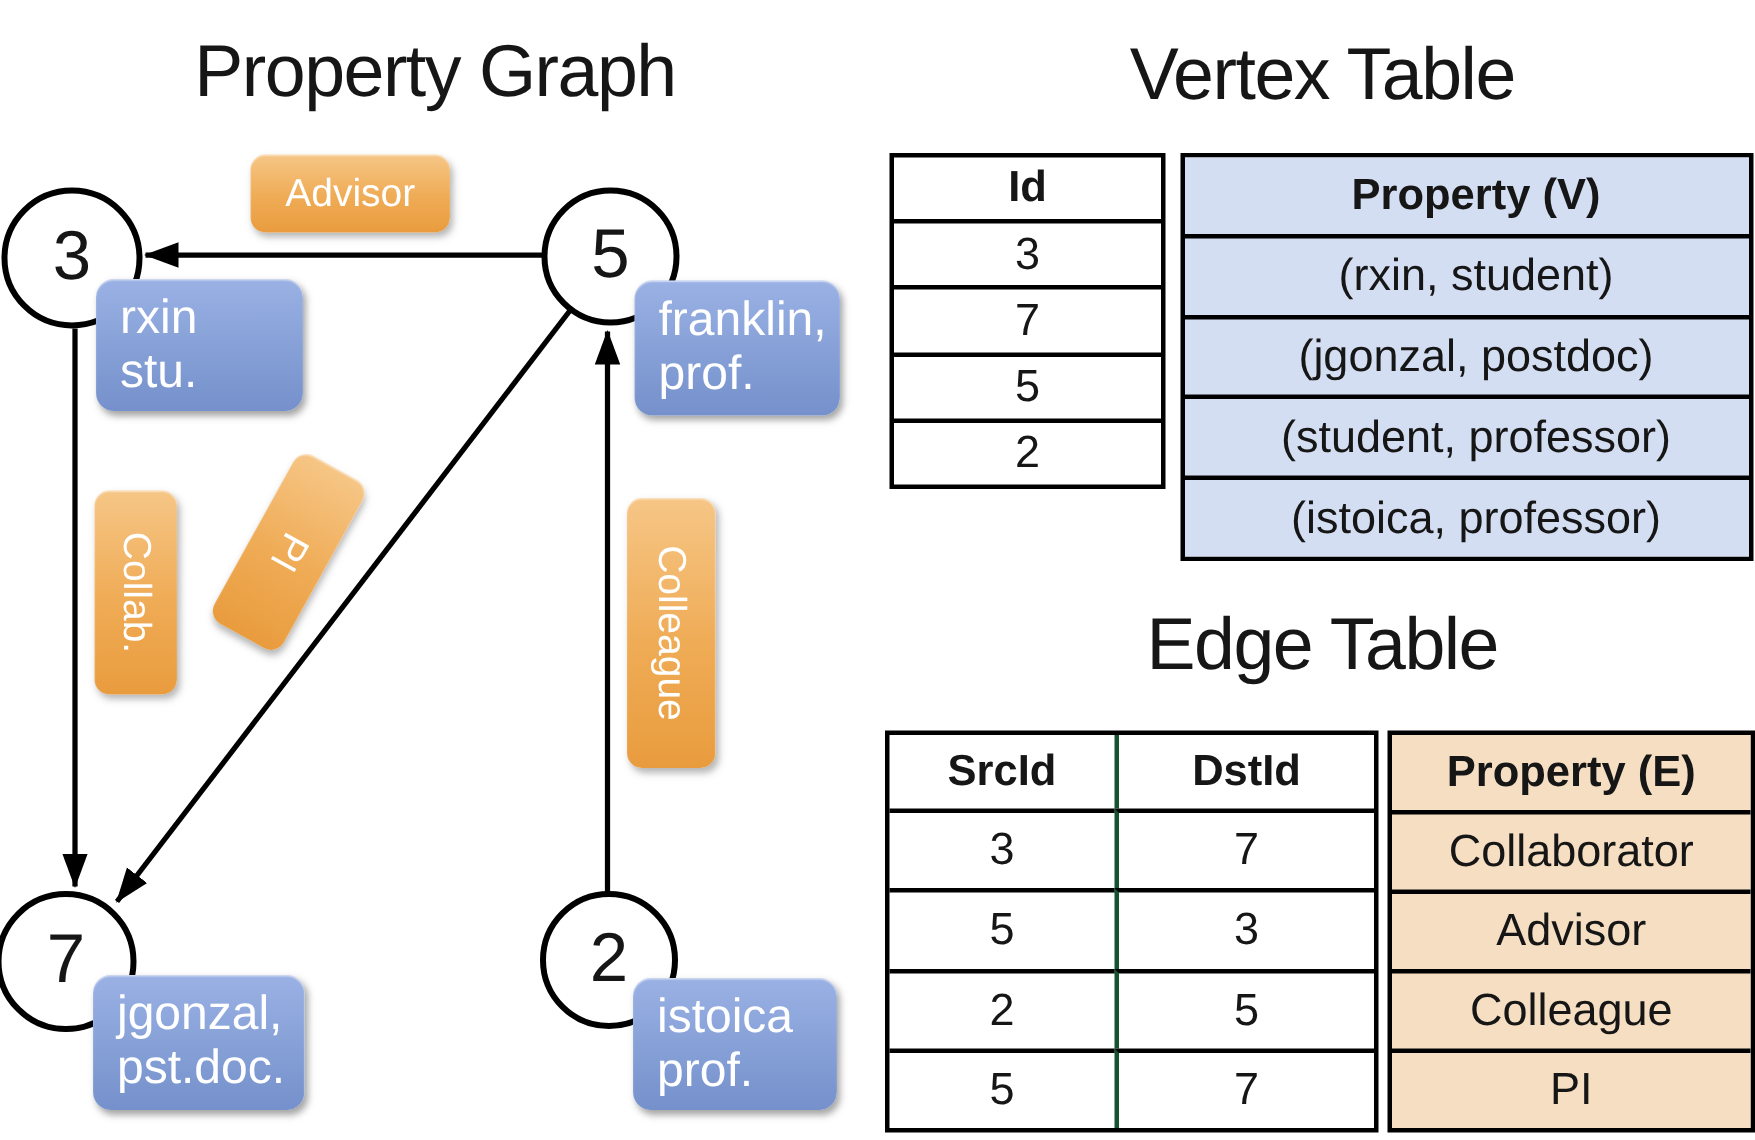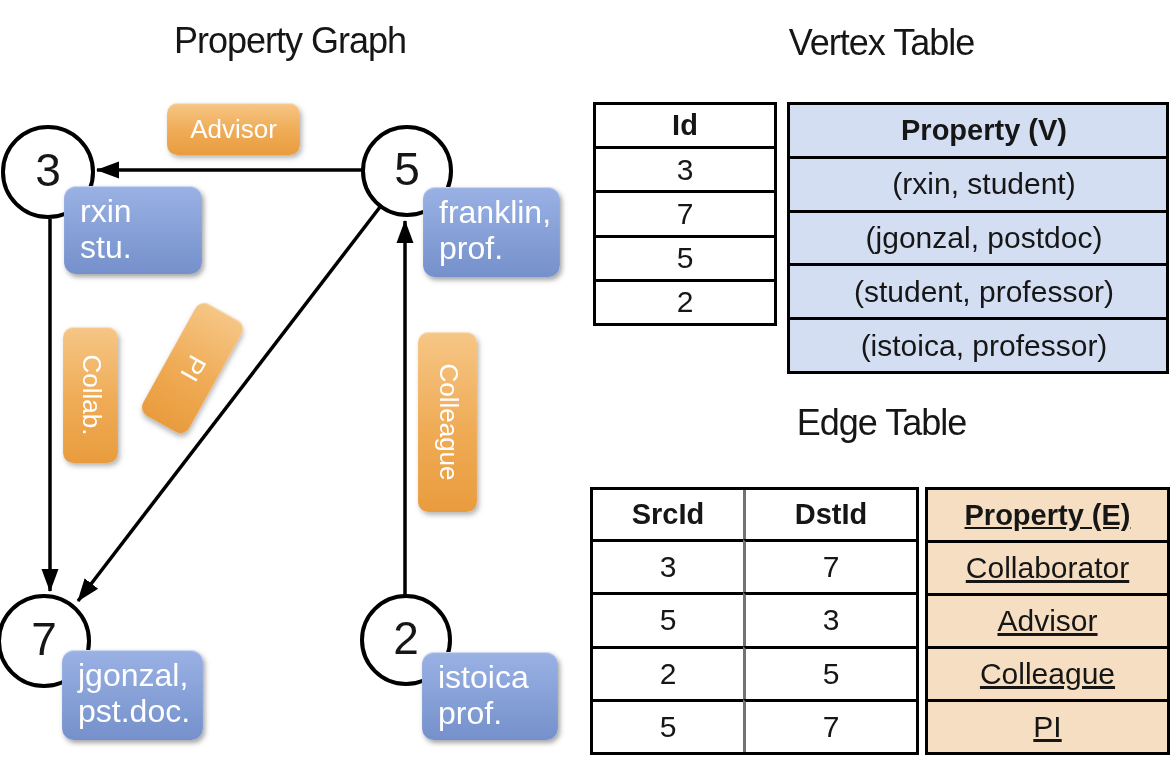--- a/index.html
+++ b/index.html
@@ -2,21 +2,21 @@
 <html><head>
 <meta charset="utf-8">
 <style>
   html,body{margin:0;padding:0;background:#fff;}
   .canvas{
     position:relative;width:1170px;height:760px;overflow:hidden;
     background:#fff;font-family:"Liberation Sans",sans-serif;color:#111;
   }
   .abs{position:absolute;}
   .section-title{
-    position:absolute;text-align:center;font-size:36px;letter-spacing:-1px;
+    position:absolute;text-align:center;font-size:49px;letter-spacing:-1px;
     color:#161616;white-space:nowrap;
   }
   
   .node-num{
     position:absolute;transform:translate(-50%,-54%);
     font-size:46px;color:#161616;
   }
   .blue-box{
     position:absolute;border-radius:12px;
     background:linear-gradient(180deg,#9ab1e4 0%,#89a3d9 45%,#7590cb 100%);
@@ -44,23 +44,23 @@
     position:absolute;border:3px solid #000;background:#fff;
     display:flex;flex-direction:column;box-sizing:border-box;
   }
   .tgroup.grid2{display:grid;grid-template-columns:150px 1fr;}
   .tcell{
     flex:1;display:flex;align-items:center;justify-content:center;
     font-size:30px;color:#161616;box-sizing:border-box;white-space:nowrap;
   }
   .tcell.hdr{font-weight:bold;font-size:29px;}
   .tcell.top-rule{border-top:3px solid #000;}
-  .tcell.left-rule{border-left:3px solid #737373;}
+  .tcell.left-rule{border-left:3px solid #14532d;}
   .fill-vblue{background:#D4DEF2;padding-left:12px;}
-  .fill-etan{background:#F5DEC2;text-decoration:underline;}
+  .fill-etan{background:#F5DEC2;}
 </style>
 </head>
 <body>
 
 <div class="canvas">
 
   <div class="abs" style="left:0;top:0;width:580px;height:760px;">
 
     <div class="section-title" style="left:0;top:20px;width:580px;">Property Graph</div>
 

